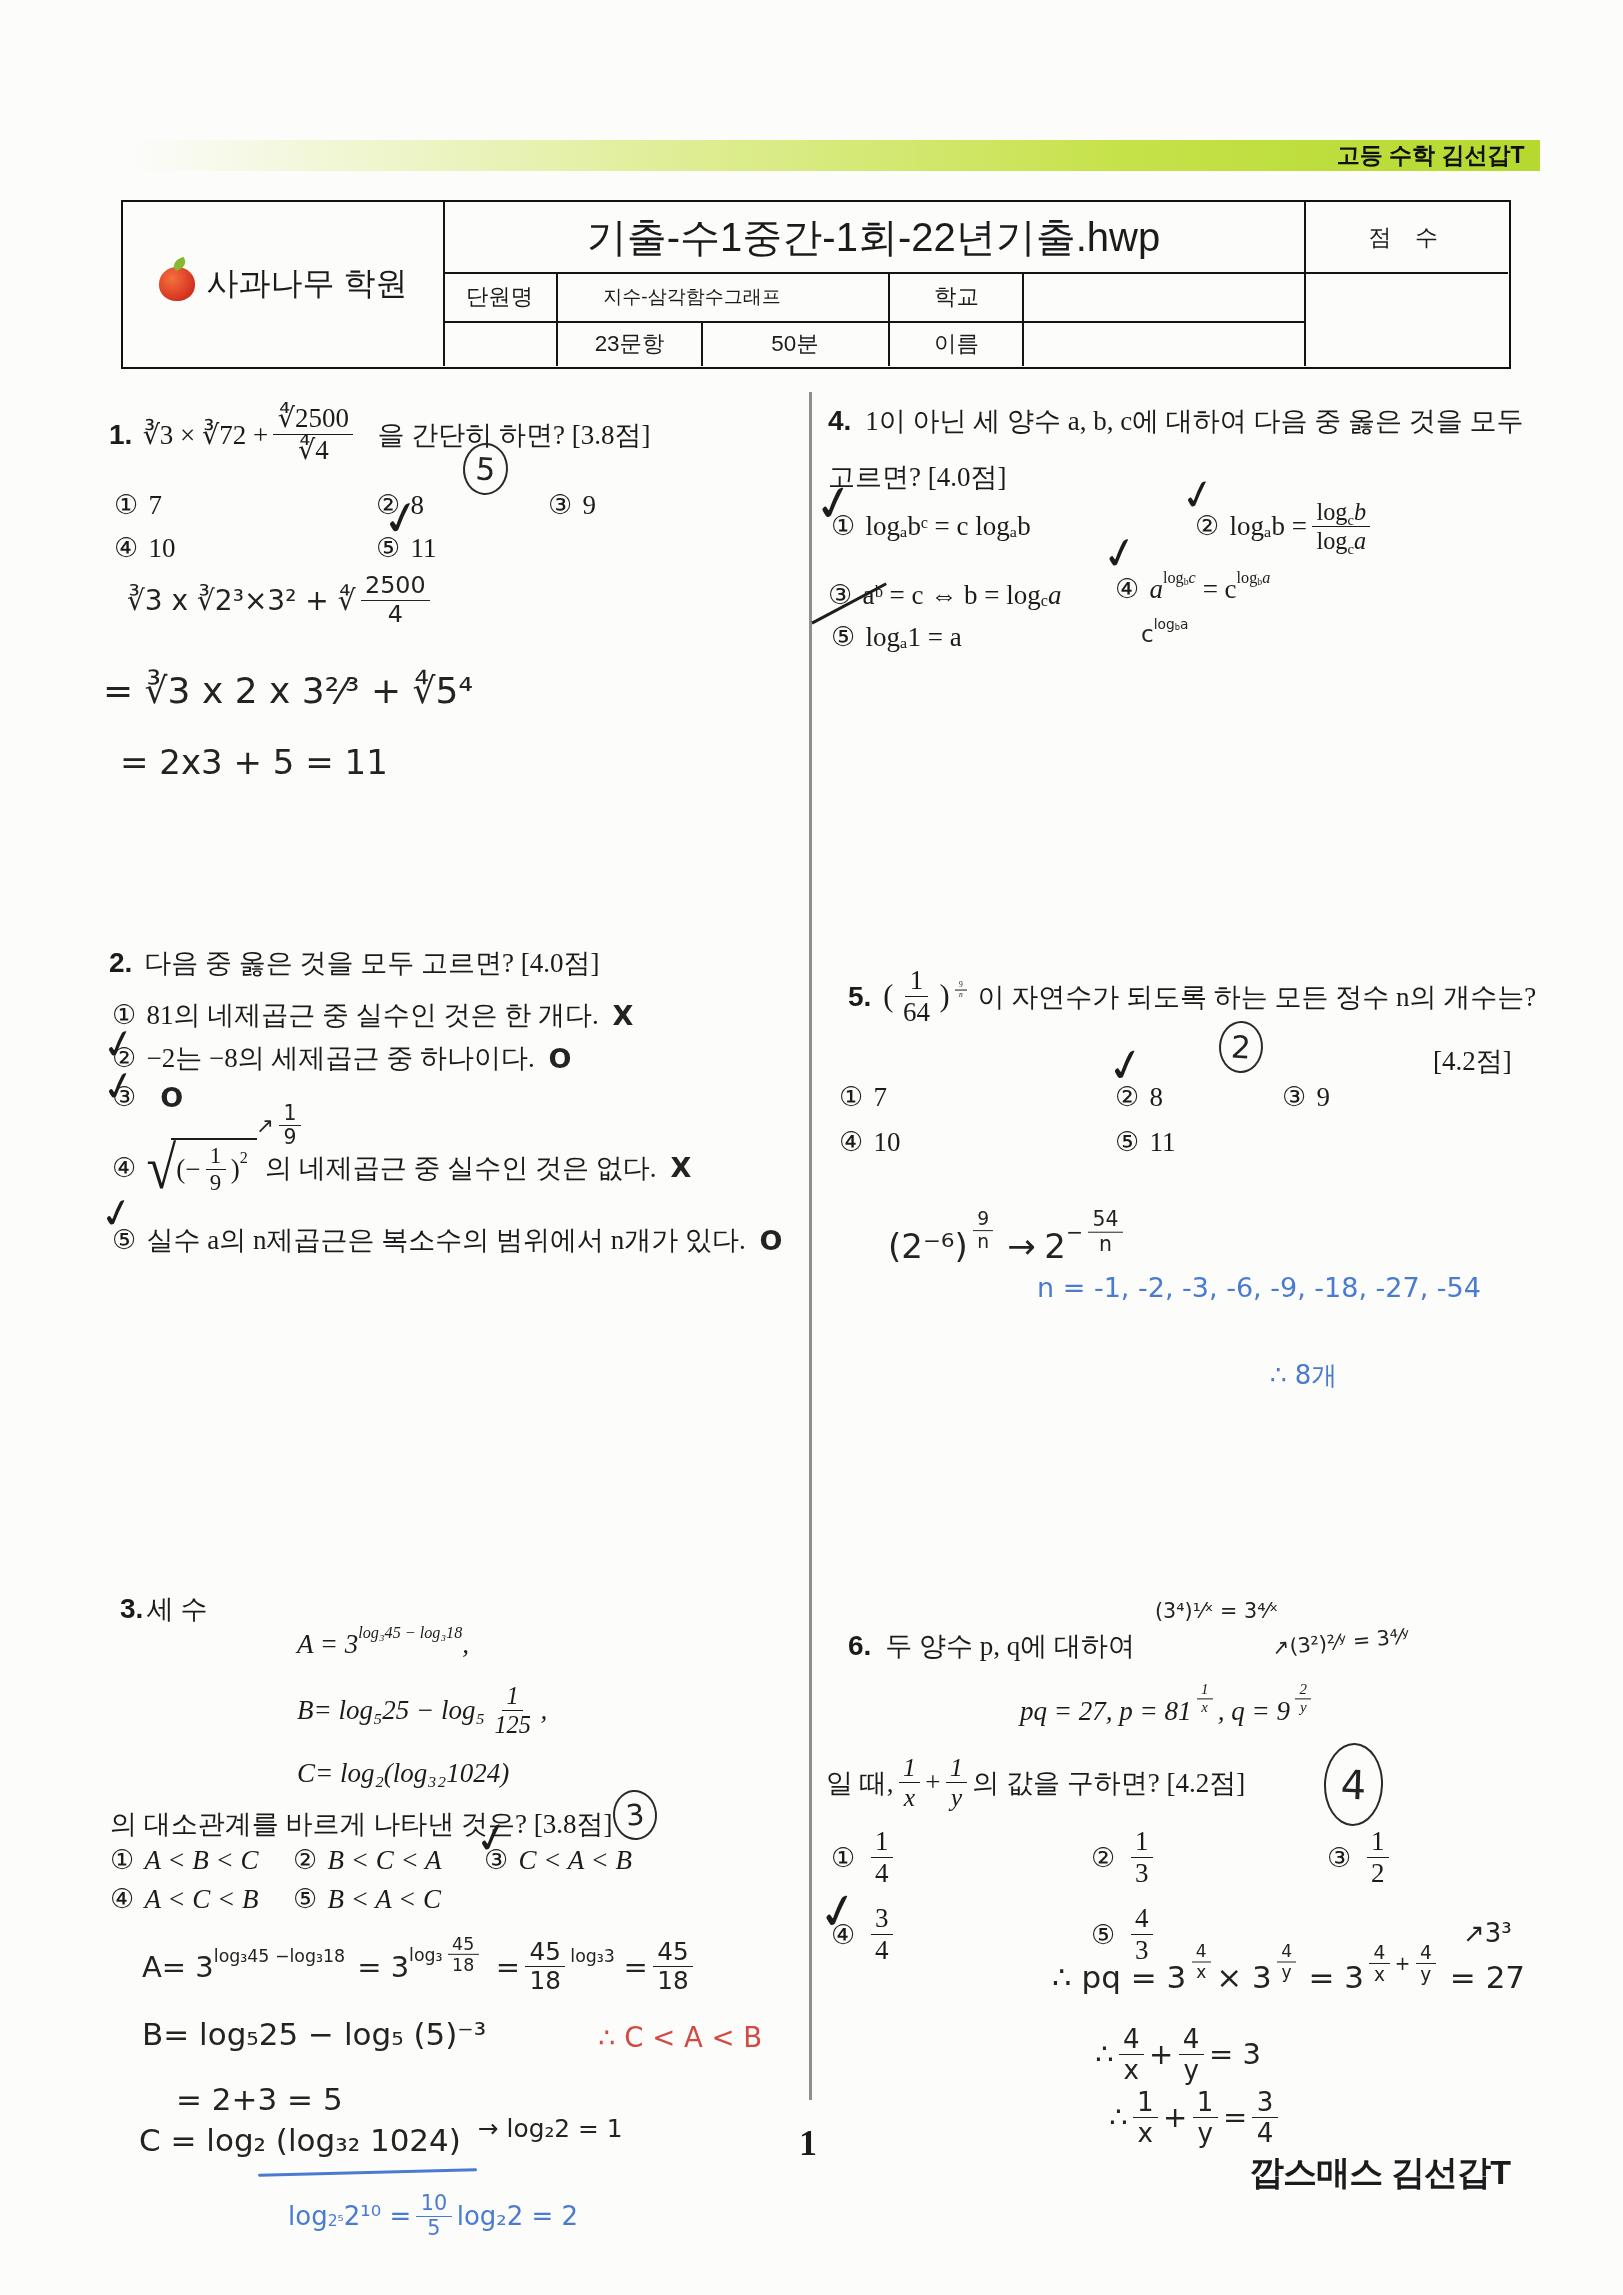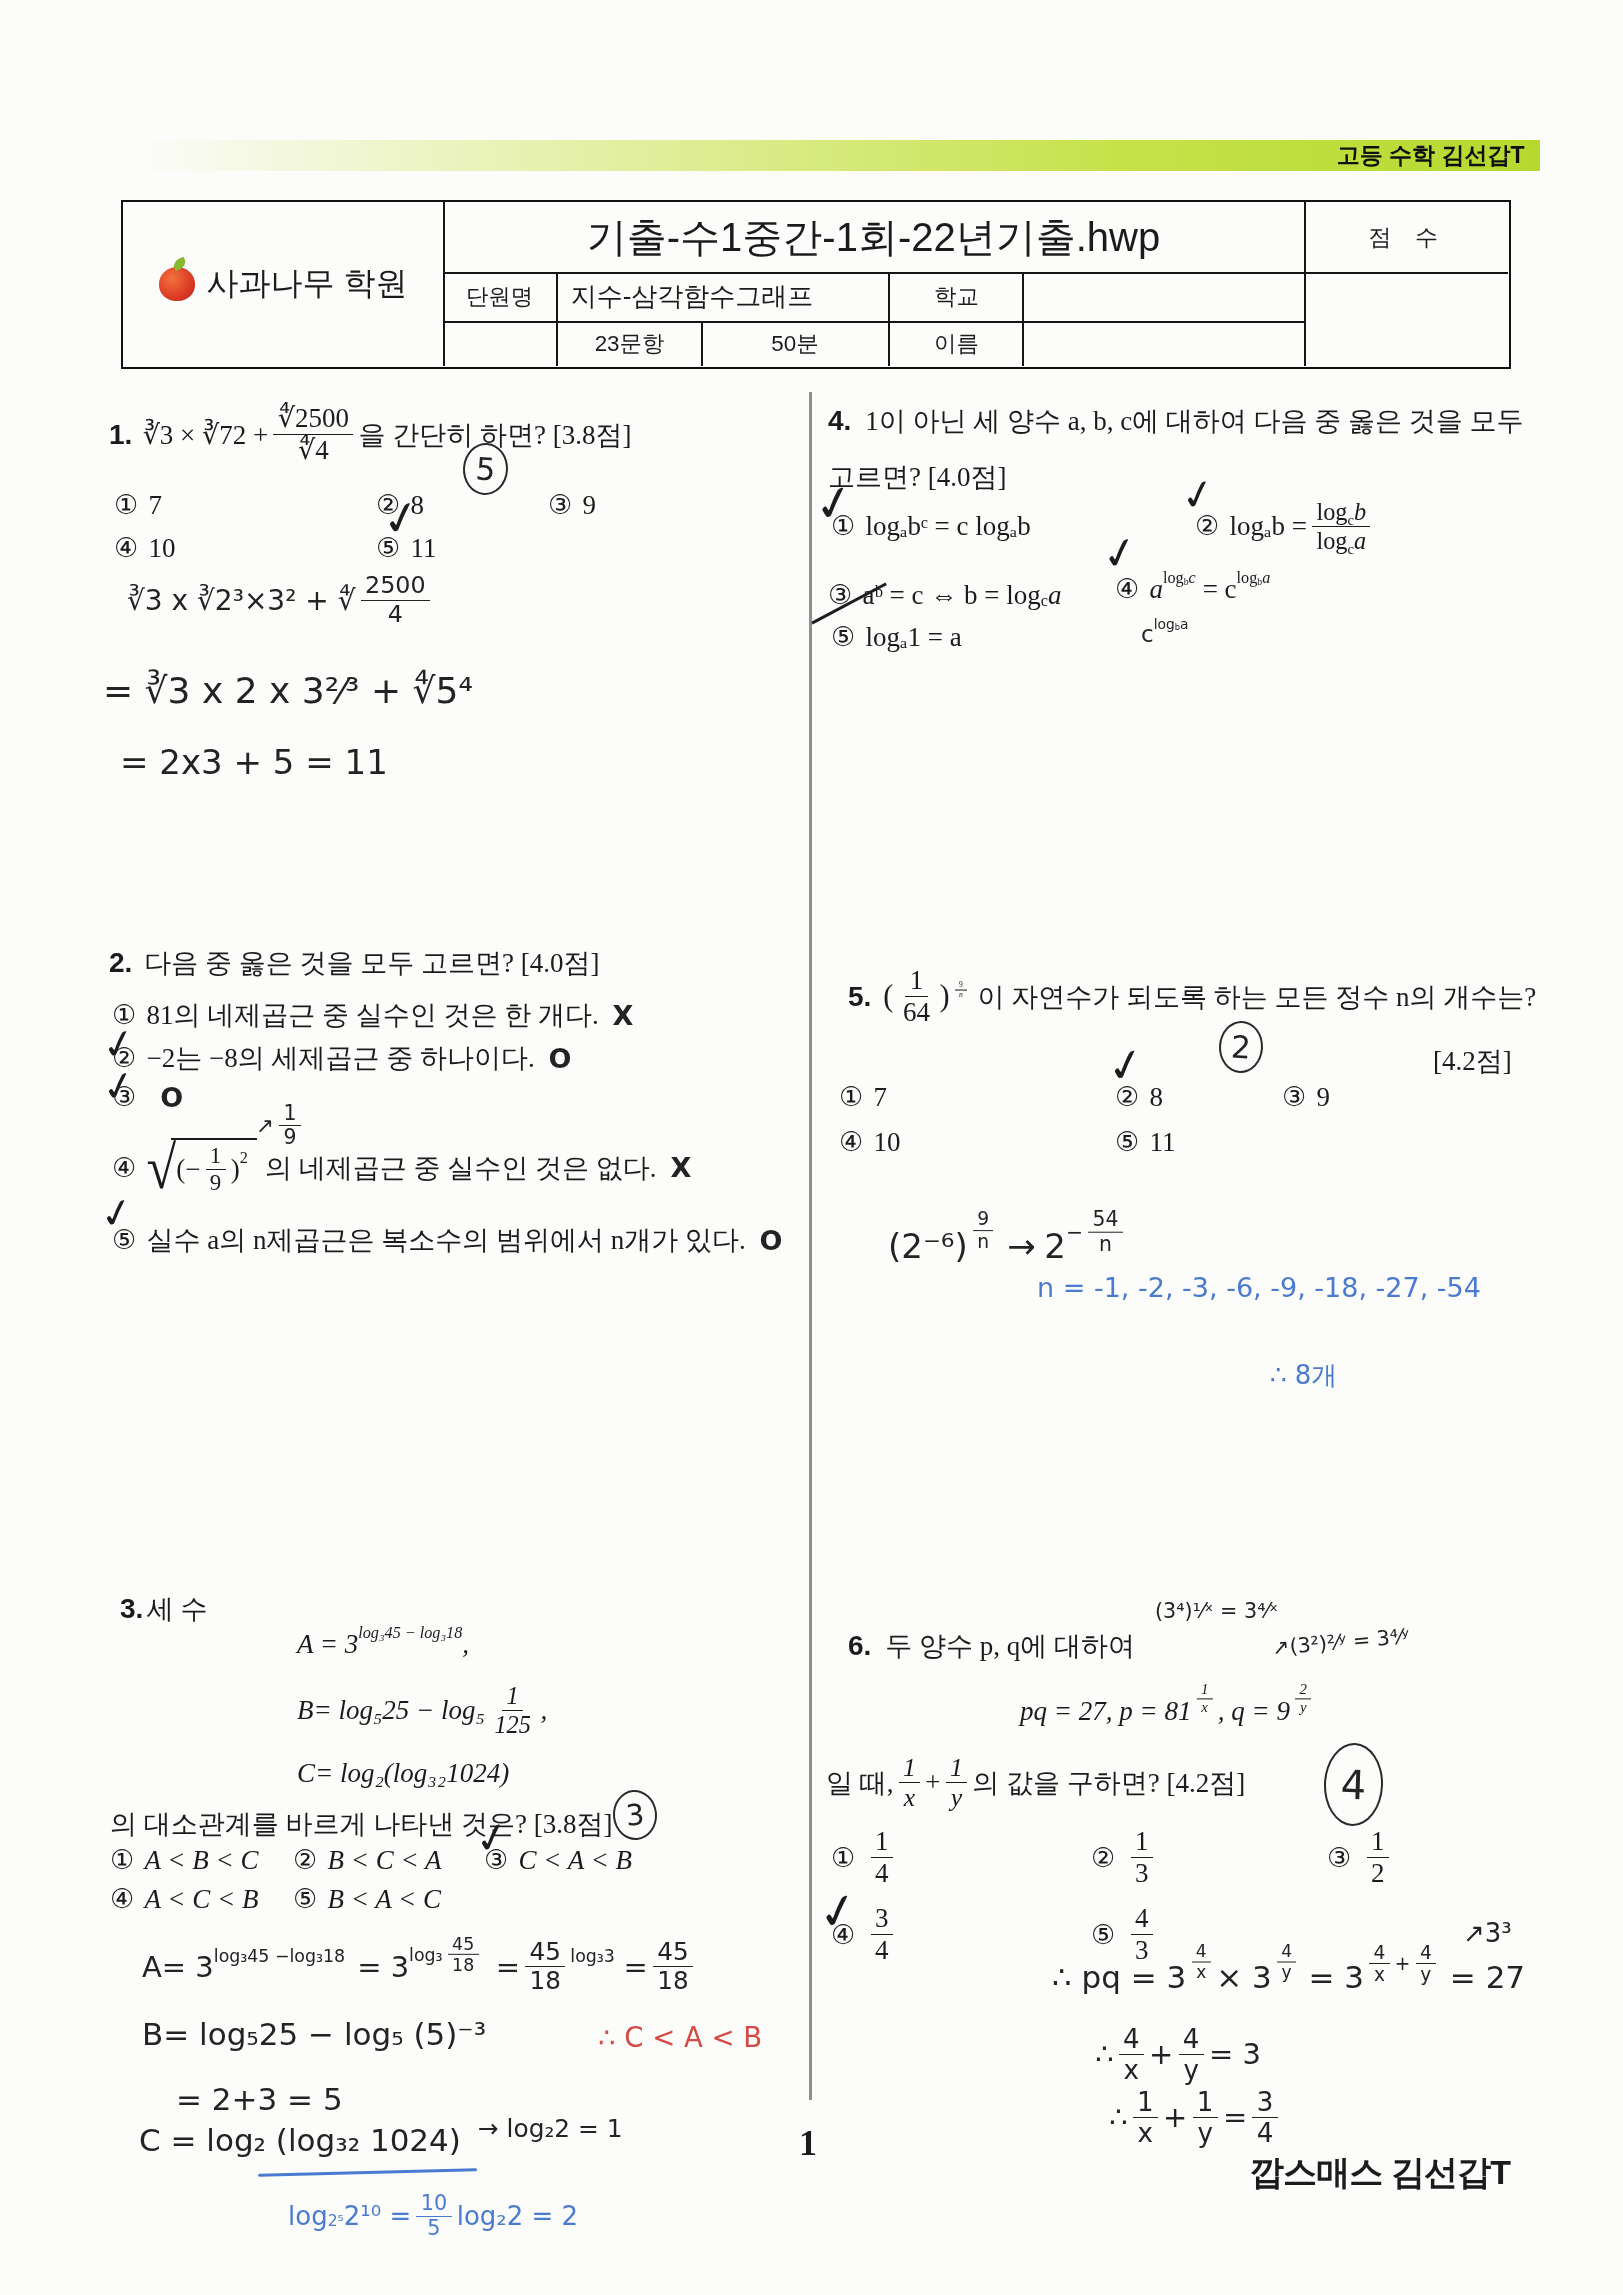--- a/index.html
+++ b/index.html
@@ -68,37 +68,37 @@
 
     <div class="cell" style="left:0;top:0;width:320px;height:164px">
       <span class="apple">
           <span class="leaf"></span>
         </span>
       <span style="font-size:32px">사과나무 학원</span>
     </div>
     <div class="cell" style="left:320px;top:0;width:861px;height:70px;font-size:40px">기출-수1중간-1회-22년기출.hwp</div>
     <div class="cell" style="left:1181px;top:0;width:207px;height:70px;font-size:23px;letter-spacing:8.6px">점  수</div>
     <div class="cell" style="left:320px;top:71px;width:113px;height:47px;font-size:22.4px">단원명</div>
-    <div class="cell" style="left:435px;top:71px;width:268px;height:47px;font-size:26px">지수-삼각함수그래프</div>
+    <div class="cell" style="left:435px;top:71px;width:268px;height:47px;font-size:19px">지수-삼각함수그래프</div>
     <div class="cell" style="left:767px;top:71px;width:133px;height:47px;font-size:22.4px">학교</div>
     <div class="cell" style="left:435px;top:120px;width:143px;height:43px;font-size:22.4px">23문항</div>
     <div class="cell" style="left:579px;top:120px;width:186px;height:43px;font-size:22.4px">50분</div>
     <div class="cell" style="left:767px;top:120px;width:133px;height:43px;font-size:22.4px">이름</div>
   </div>
 
   <div class="A coldiv"></div>
 
   <div class="A F" style="left:109px;top:387px;height:95px">
     <span class="qno">1.</span>
     <span class="qt" style="margin-left:10.3px">∛3 × ∛72 +</span>
     <span class="frac qt">
       <span class="t">∜2500</span>
       <span class="b">∜4</span>
     </span>
-    <span class="qt" style="margin-left:0">을 간단히 하면? [3.8점]</span>
+    <span class="qt" style="margin-left:19px">을 간단히 하면? [3.8점]</span>
   </div>
   <div class="A circle hw" style="left:463px;top:443px;width:41px;height:48px;font-size:31px;transform:rotate(4deg)">5</div>
 
   <div class="A ch" style="left:114px;top:489px">
       <span class="mk">①</span>
       <span>7</span>
     </div>
   <div class="A ch" style="left:376px;top:489px">
       <span class="mk">②</span>
       <span>8</span>

